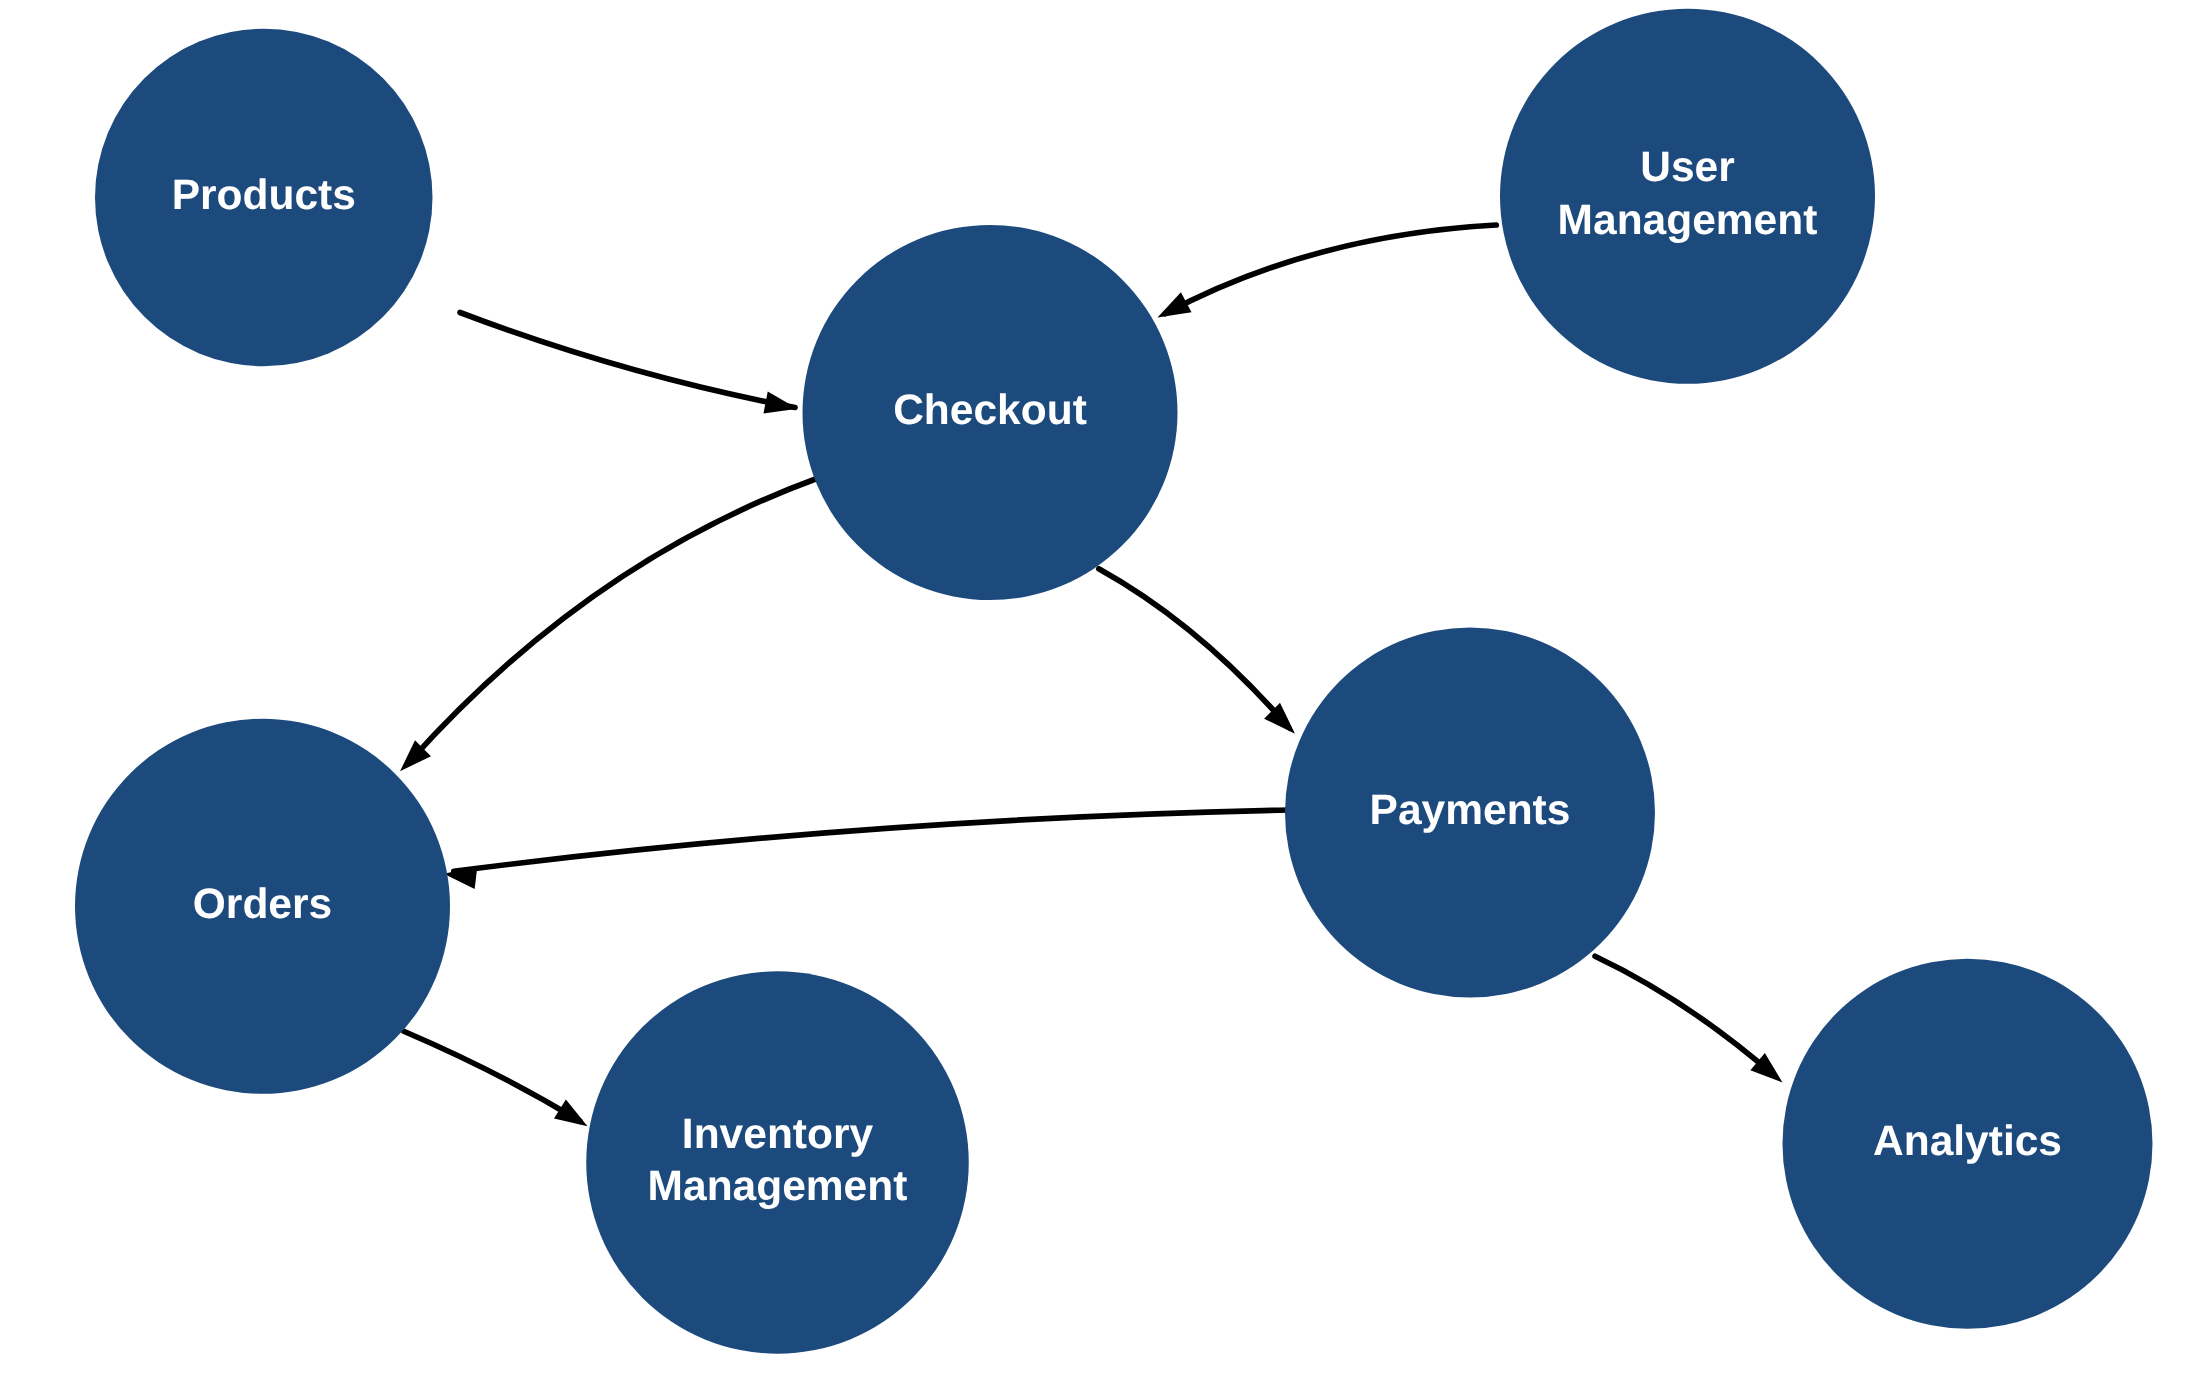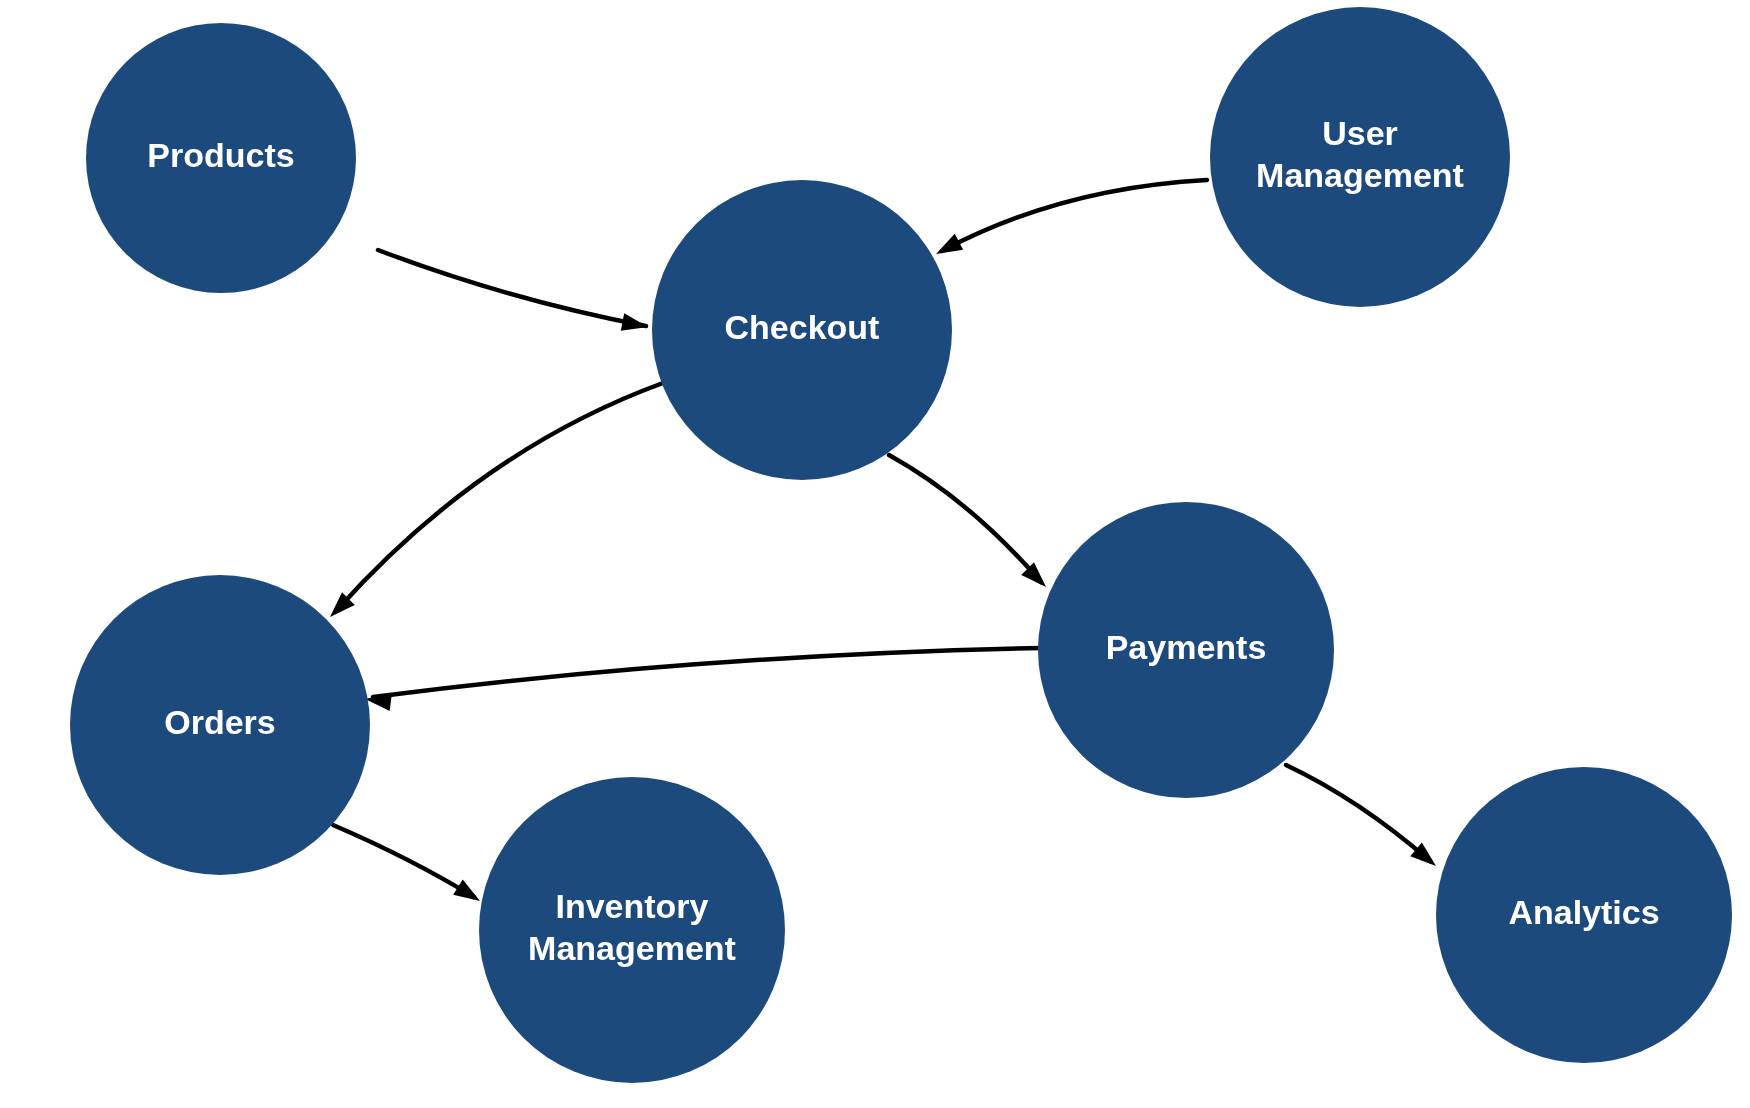--- a/index.html
+++ b/index.html
@@ -11,21 +11,20 @@
     width: 1750px;
     height: 1108px;
     overflow: hidden;
     font-family: "Liberation Sans", sans-serif;
   }
   #diagram-canvas {
     position: relative;
     width: 1680px;
     height: 1108px;
     background: #ffffff;
-    padding-left: 10px;
   }
   svg.graph {
     display: block;
     width: 1750px;
     height: 1108px;
   }
   .node-circle {
     stroke: none;
   }
   .node-label {

